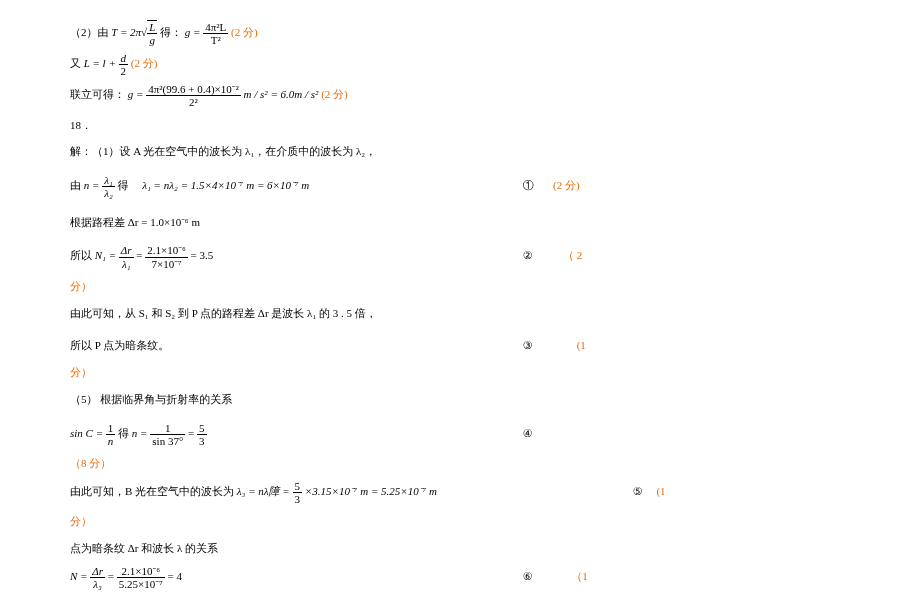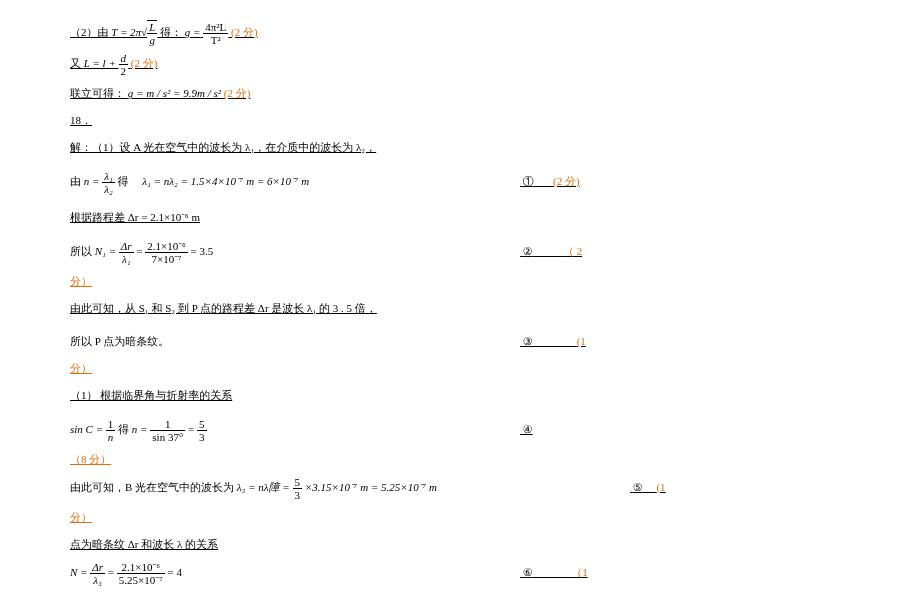--- a/index.html
+++ b/index.html
@@ -4,21 +4,21 @@
 <style>
   body {
     margin: 0;
     padding: 20px 70px;
     font-family: "SimSun", "宋体", serif;
     font-size: 11px;
     line-height: 1.9;
     color: #000;
     background: #fff;
   }
-  .line { margin-bottom: 6px; text-decoration: underline; }
+  .line { margin-bottom: 6px; }
   .score { color: #e86c0a; }
   .eqno { display: inline-block; width: 560px; }
   .eqno2 { display: inline-block; width: 450px; }
   .math { font-family: "Times New Roman", serif; font-style: italic; }
   .frac {
     display: inline-block;
     vertical-align: middle;
     text-align: center;
     font-family: "Times New Roman", serif;
   }
@@ -47,42 +47,43 @@
 <div class="line">
   <span>又</span>
   <span class="math">L = l +</span>
   <span class="frac"><span class="num math">d</span><span class="den">2</span></span>
   <span class="score">(2 分)</span>
 </div>
 
 <div class="line">
   <span>联立可得：</span>
   <span class="math">g =</span>
-  <span class="math">m / s² = 9.9m / s²</span>
+  <span class="frac"><span class="num">4π²(99.6 + 0.4)×10⁻²</span><span class="den">2²</span></span>
+  <span class="math">m / s² = 6.0m / s²</span>
   <span class="score">(2 分)</span>
 </div>
 
 <div class="line">18．</div>
 <div class="line">解：（1）设 A 光在空气中的波长为 λ₁，在介质中的波长为 λ₂，</div>
 <div class="gap"></div>
 
 <div class="line">
   <span class="eqno2">
     <span>由</span>
     <span class="math">n =</span>
     <span class="frac"><span class="num math">λ₁</span><span class="den math">λ₂</span></span>
     <span>得</span>&nbsp;&nbsp;&nbsp;&nbsp;
     <span class="math">λ₁ = nλ₂ = 1.5×4×10⁻⁷ m = 6×10⁻⁷ m</span>
   </span>
   <span>①</span>&nbsp;&nbsp;&nbsp;&nbsp;&nbsp;&nbsp;
   <span class="score">(2 分)</span>
 </div>
 <div class="gap"></div>
 
-<div class="line">根据路程差 Δr = 2.1×10⁻⁶ m</div>
+<div class="line">根据路程差 Δr = 1.0×10⁻⁶ m</div>
 <div class="gap"></div>
 
 <div class="line">
   <span class="eqno2">
     <span>所以</span>
     <span class="math">N₁ =</span>
     <span class="frac"><span class="num math">Δr</span><span class="den math">λ₁</span></span>
     <span>=</span>
     <span class="frac"><span class="num">2.1×10⁻⁶</span><span class="den">7×10⁻⁷</span></span>
     <span>= 3.5</span>
@@ -95,21 +96,21 @@
 <div class="line">由此可知，从 S₁ 和 S₂ 到 P 点的路程差 Δr 是波长 λ₁ 的 3 . 5 倍，</div>
 <div class="gap"></div>
 
 <div class="line">
   <span class="eqno2">所以 P 点为暗条纹。</span>
   <span>③</span>&nbsp;&nbsp;&nbsp;&nbsp;&nbsp;&nbsp;&nbsp;&nbsp;&nbsp;&nbsp;&nbsp;&nbsp;&nbsp;&nbsp;&nbsp;
   <span class="score">(1</span>
 </div>
 <div class="line score">分）</div>
 
-<div class="line">（1） 根据临界角与折射率的关系</div>
+<div class="line">（5） 根据临界角与折射率的关系</div>
 <div class="gap"></div>
 
 <div class="line">
   <span class="eqno2">
     <span class="math">sin C =</span>
     <span class="frac"><span class="num">1</span><span class="den math">n</span></span>
     <span>得</span>
     <span class="math">n =</span>
     <span class="frac"><span class="num">1</span><span class="den">sin 37°</span></span>
     <span>=</span>

